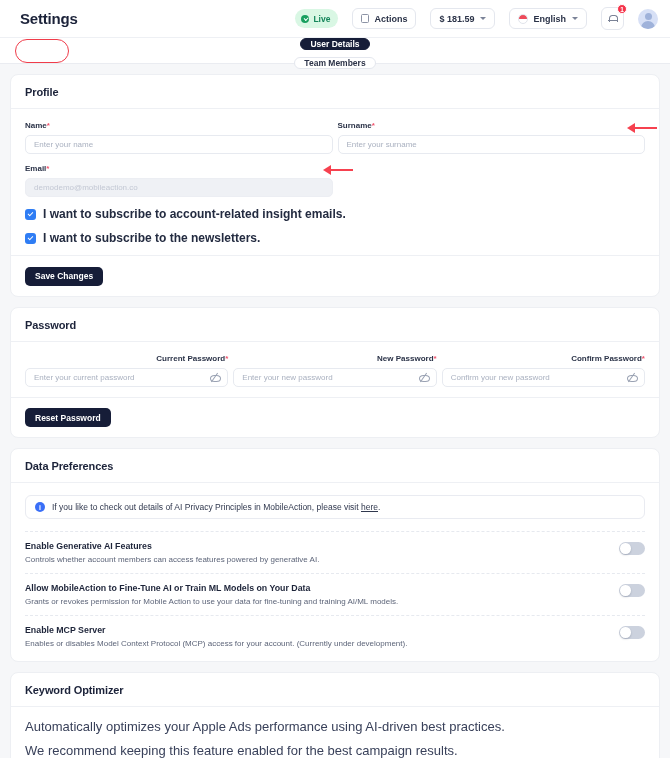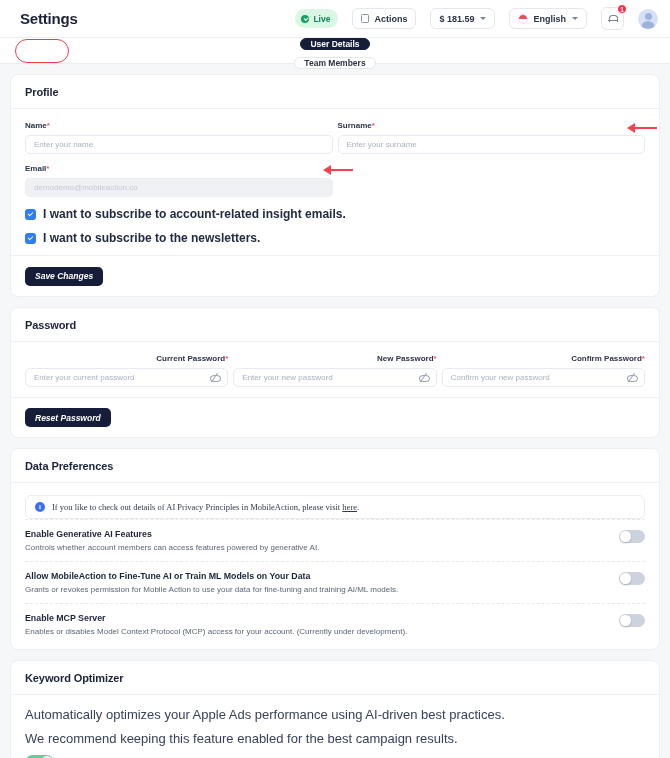--- a/index.html
+++ b/index.html
@@ -266,40 +266,39 @@
     position:absolute;left:2.6px;top:3.2px;
     width:4px;height:2.2px;
     border-left:1.4px solid #fff;border-bottom:1.4px solid #fff;
     transform:rotate(-45deg);
   }
   .checklabel { font-size: 12px; font-weight:bold; color:#232b40; }
 
   .card-foot {
     border-top: 1px solid #eef0f4;
     padding: 9px 14px 10px 14px;
-    font-style: italic;
   }
   .btn-dark {
     display:inline-flex;align-items:center;
     height: 19px;
     background:#161d38;
     color:#fff;
     border-radius: 5px;
     padding: 0 10px;
     font-size: 8.5px;
     font-weight: bold;
   }
 
   
   .banner {
     border:1px solid #e9ebf1;
     border-radius: 6px;
     padding: 6px 9px;
     display:flex;align-items:flex-end;gap:7px;
-    font-family: Liberation Serif, serif;
+    margin-bottom: 12px;
   }
   .info-dot {
     width:10px;height:10px;border-radius:50%;
     background:#3a6ff7;
     color:#fff;
     font-size:7px;font-weight:bold;
     display:flex;align-items:center;justify-content:center;
     flex:0 0 auto;
   }
   .banner-text { font-size: 8.5px; color:#30384e; }

